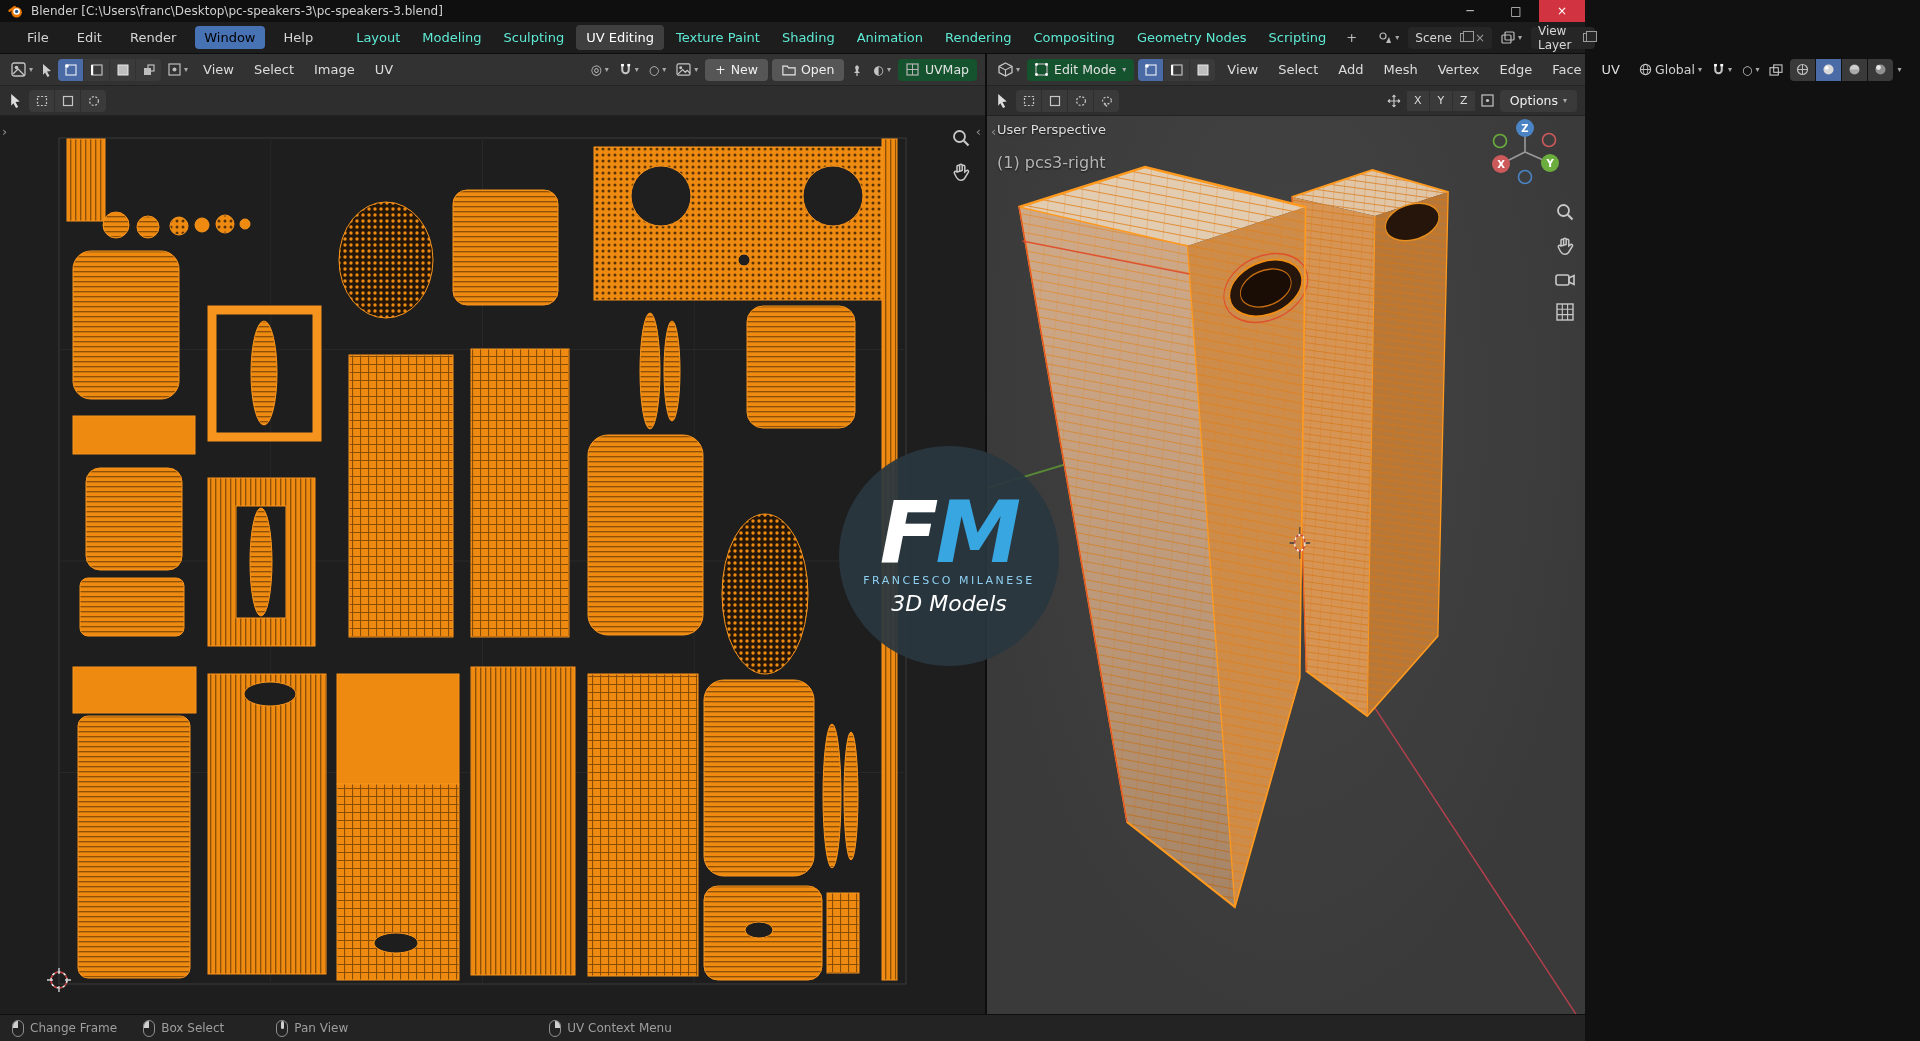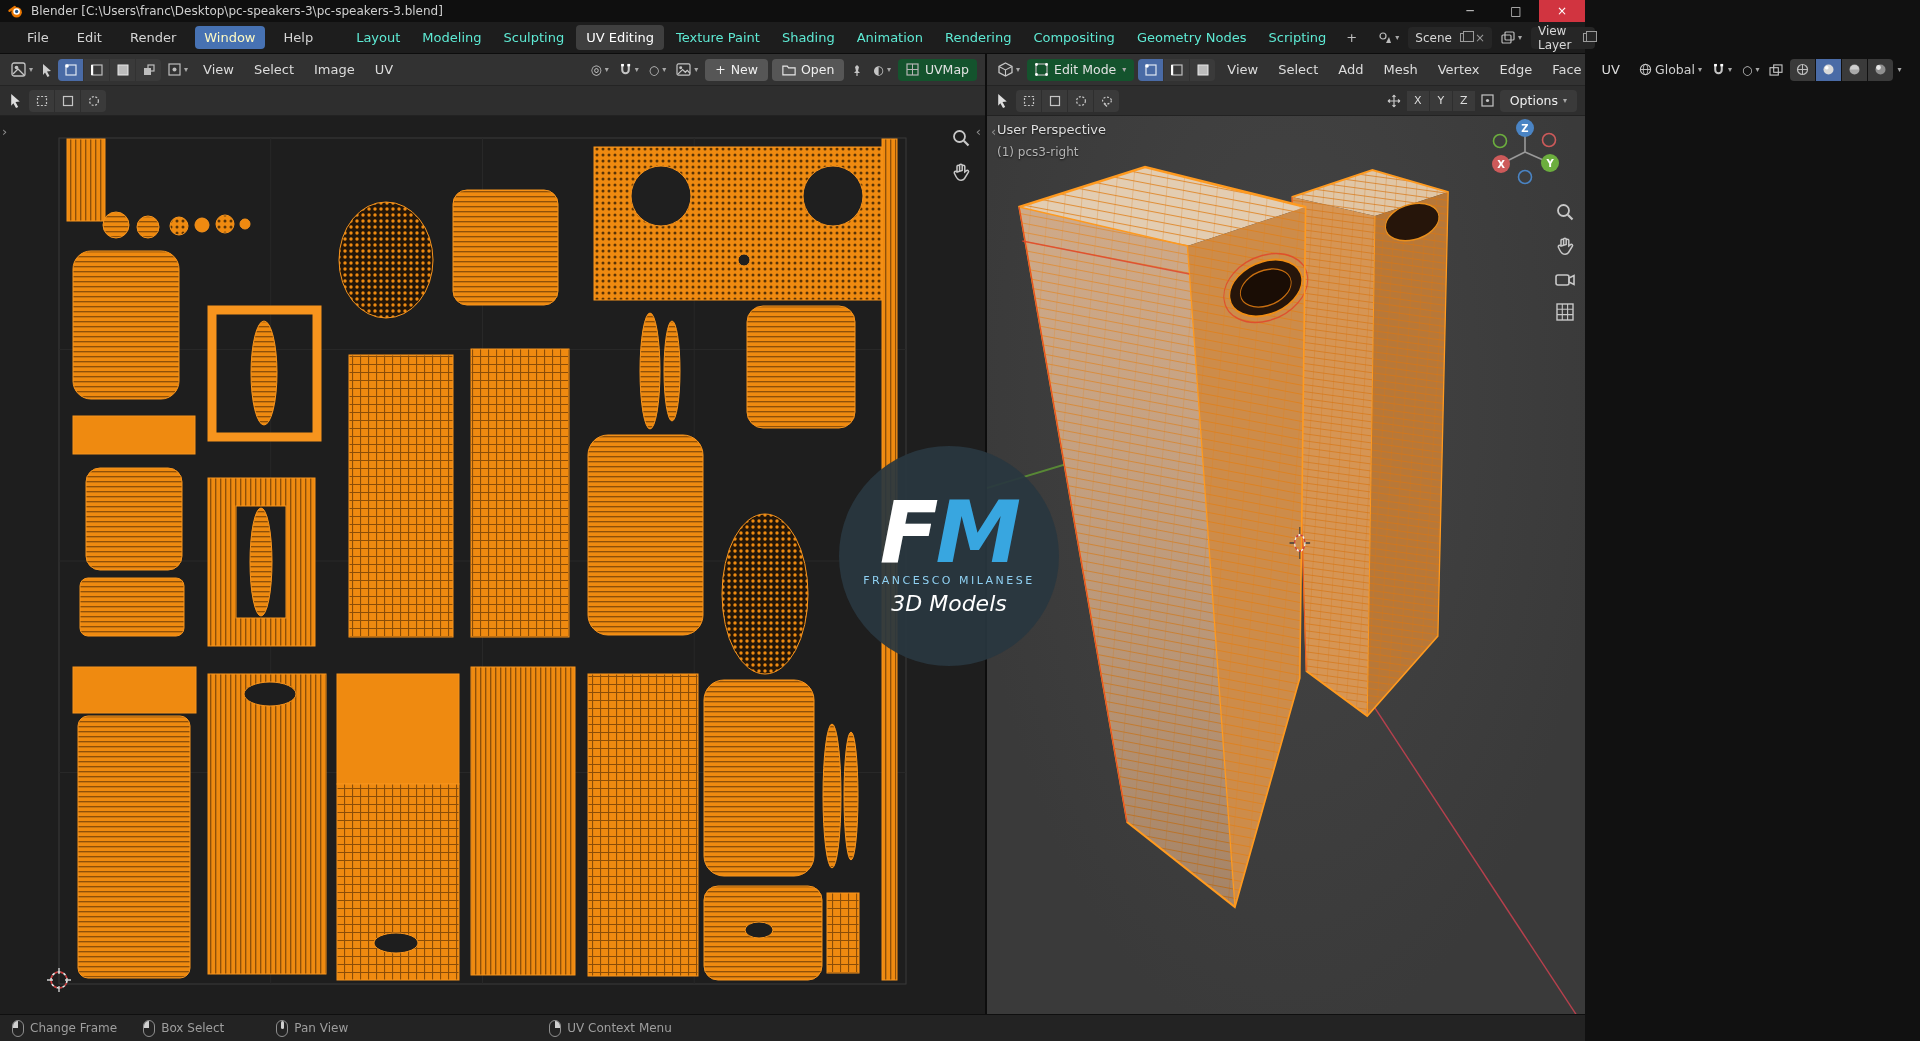--- a/index.html
+++ b/index.html
@@ -10,21 +10,21 @@
   
   .titlebar{height:22px;flex:0 0 auto;background:#0f0f0f;display:flex;align-items:center;gap:8px;padding-left:8px}
   .title-text{font-size:12px;color:#cfcfcf;white-space:nowrap}
   .win-controls{margin-left:auto;display:flex;height:100%}
   .win-btn{width:46px;display:flex;align-items:center;justify-content:center;font-size:12px;color:#cfcfcf}
   .win-btn.close{background:#d13440;color:#fff}
 
   
   .topbar{height:32px;flex:0 0 auto;background:#1d1d1d;border-bottom:1px solid #0d0d0d;display:flex;align-items:center;gap:10px;padding:0 8px}
   .menu-item{padding:4px 9px;border-radius:4px;color:#d5d5d5;white-space:nowrap}
-  .menu-item.active{background:#4772b3;color:#fef9c3}
+  .menu-item.active{background:#4772b3;color:#000000}
   .ws-tabs{display:flex;align-items:center;gap:2px;margin-left:14px}
   .ws-tab{padding:5px 10px;border-radius:4px;color:#5eead4;white-space:nowrap}
   .ws-tab.active{background:#3f3f3f;color:#fff}
   .ws-add{padding:3px 8px;color:#bdbdbd}
   .top-right{margin-left:auto;display:flex;align-items:center;gap:6px}
   .selector{display:flex;align-items:center;gap:6px;background:#262626;border-radius:4px;height:22px;padding:0 7px;font-size:12px}
   .sel-x{color:#9a9a9a;font-size:12px}
   .copy-ico{width:9px;height:9px;border:1px solid #9a9a9a;position:relative;margin-left:2px}
   .copy-ico::after{content:'';position:absolute;left:2px;top:-3px;width:9px;height:9px;border:1px solid #9a9a9a;background:#262626}
 
@@ -48,21 +48,21 @@
   .xyz-btn{width:22px;height:20px;background:#3a3a3a;display:flex;align-items:center;justify-content:center;font-size:11px;color:#ddd}
   svg.ic{display:block}
 
   
   .canvas{flex:1;position:relative;overflow:hidden;min-height:0}
   .uv-canvas{background:#1e1e1e}
   .vp-canvas{background:radial-gradient(ellipse at 50% 32%,#444 0%,#3a3a3a 75%)}
   .canvas svg.fill{position:absolute;left:0;top:0;width:100%;height:100%}
   .vp-overlay-text{position:absolute;left:10px;top:6px;z-index:5;text-shadow:0 1px 2px rgba(0,0,0,.7)}
   .vp-overlay-text .l1{font-size:13px;color:#dedede}
-  .vp-overlay-text .l2{font-size:12px;color:#b5b5b5;margin-top:8px}
+  .vp-overlay-text .l2{font-size:16px;color:#b5b5b5;margin-top:16px}
   .chev{position:absolute;font-size:13px;color:#8f8f8f;z-index:6}
   .side-icons{position:absolute;right:10px;top:86px;display:flex;flex-direction:column;gap:14px;z-index:6;align-items:center}
   .gizmo{position:absolute;right:24px;top:0;width:72px;height:72px;z-index:6}
   .uv-zoom-icons{position:absolute;right:14px;top:12px;display:flex;flex-direction:column;gap:14px;z-index:6;align-items:center}
 
   
   .wm-circle{position:absolute;left:839px;top:392px;width:220px;height:220px;border-radius:50%;
     background:rgba(41,55,64,.93);display:flex;flex-direction:column;align-items:center;justify-content:center;
     z-index:40;pointer-events:none}
   .wm-fm{font-size:86px;font-style:italic;font-weight:bold;line-height:.85;letter-spacing:-3px}

